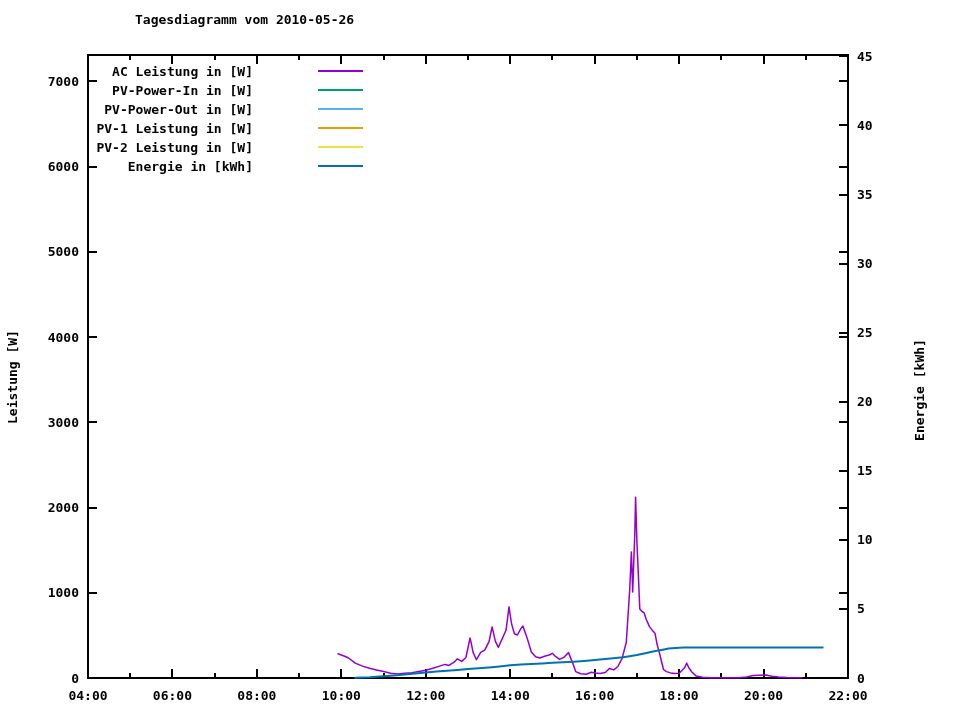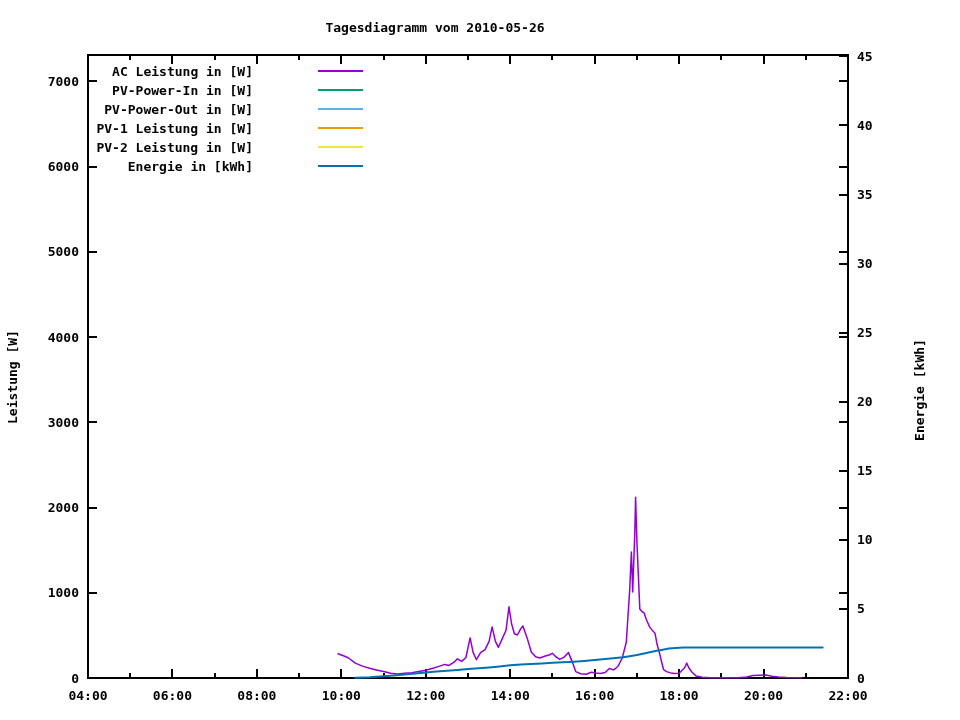--- a/index.html
+++ b/index.html
@@ -1,18 +1,18 @@
 <!DOCTYPE html>
 <html><head>
 <meta charset="utf-8">
 <style>
   html,body{margin:0;padding:0;background:#ffffff;}
   .stage{position:relative;width:960px;height:720px;background:#ffffff;overflow:hidden;
          font-family:"DejaVu Sans Mono","Liberation Mono",monospace;color:#000;}
-  .chart-title{position:absolute;left:135px;top:20px;width:600px;text-align:center;
+  .chart-title{position:absolute;left:135px;top:12px;width:600px;text-align:left;
          font-size:13px;font-weight:bold;letter-spacing:0px;}
   .ylabel,.y2label{position:absolute;width:220px;height:18px;text-align:center;
          font-size:13px;font-weight:bold;transform:rotate(-90deg);}
   .ylabel{left:-96px;top:368px;}
   .y2label{left:811px;top:381px;}
   svg{position:absolute;left:0;top:0;}
   svg text{font-family:"DejaVu Sans Mono","Liberation Mono",monospace;
          font-size:13px;font-weight:bold;fill:#000;}
 </style>
 </head>

